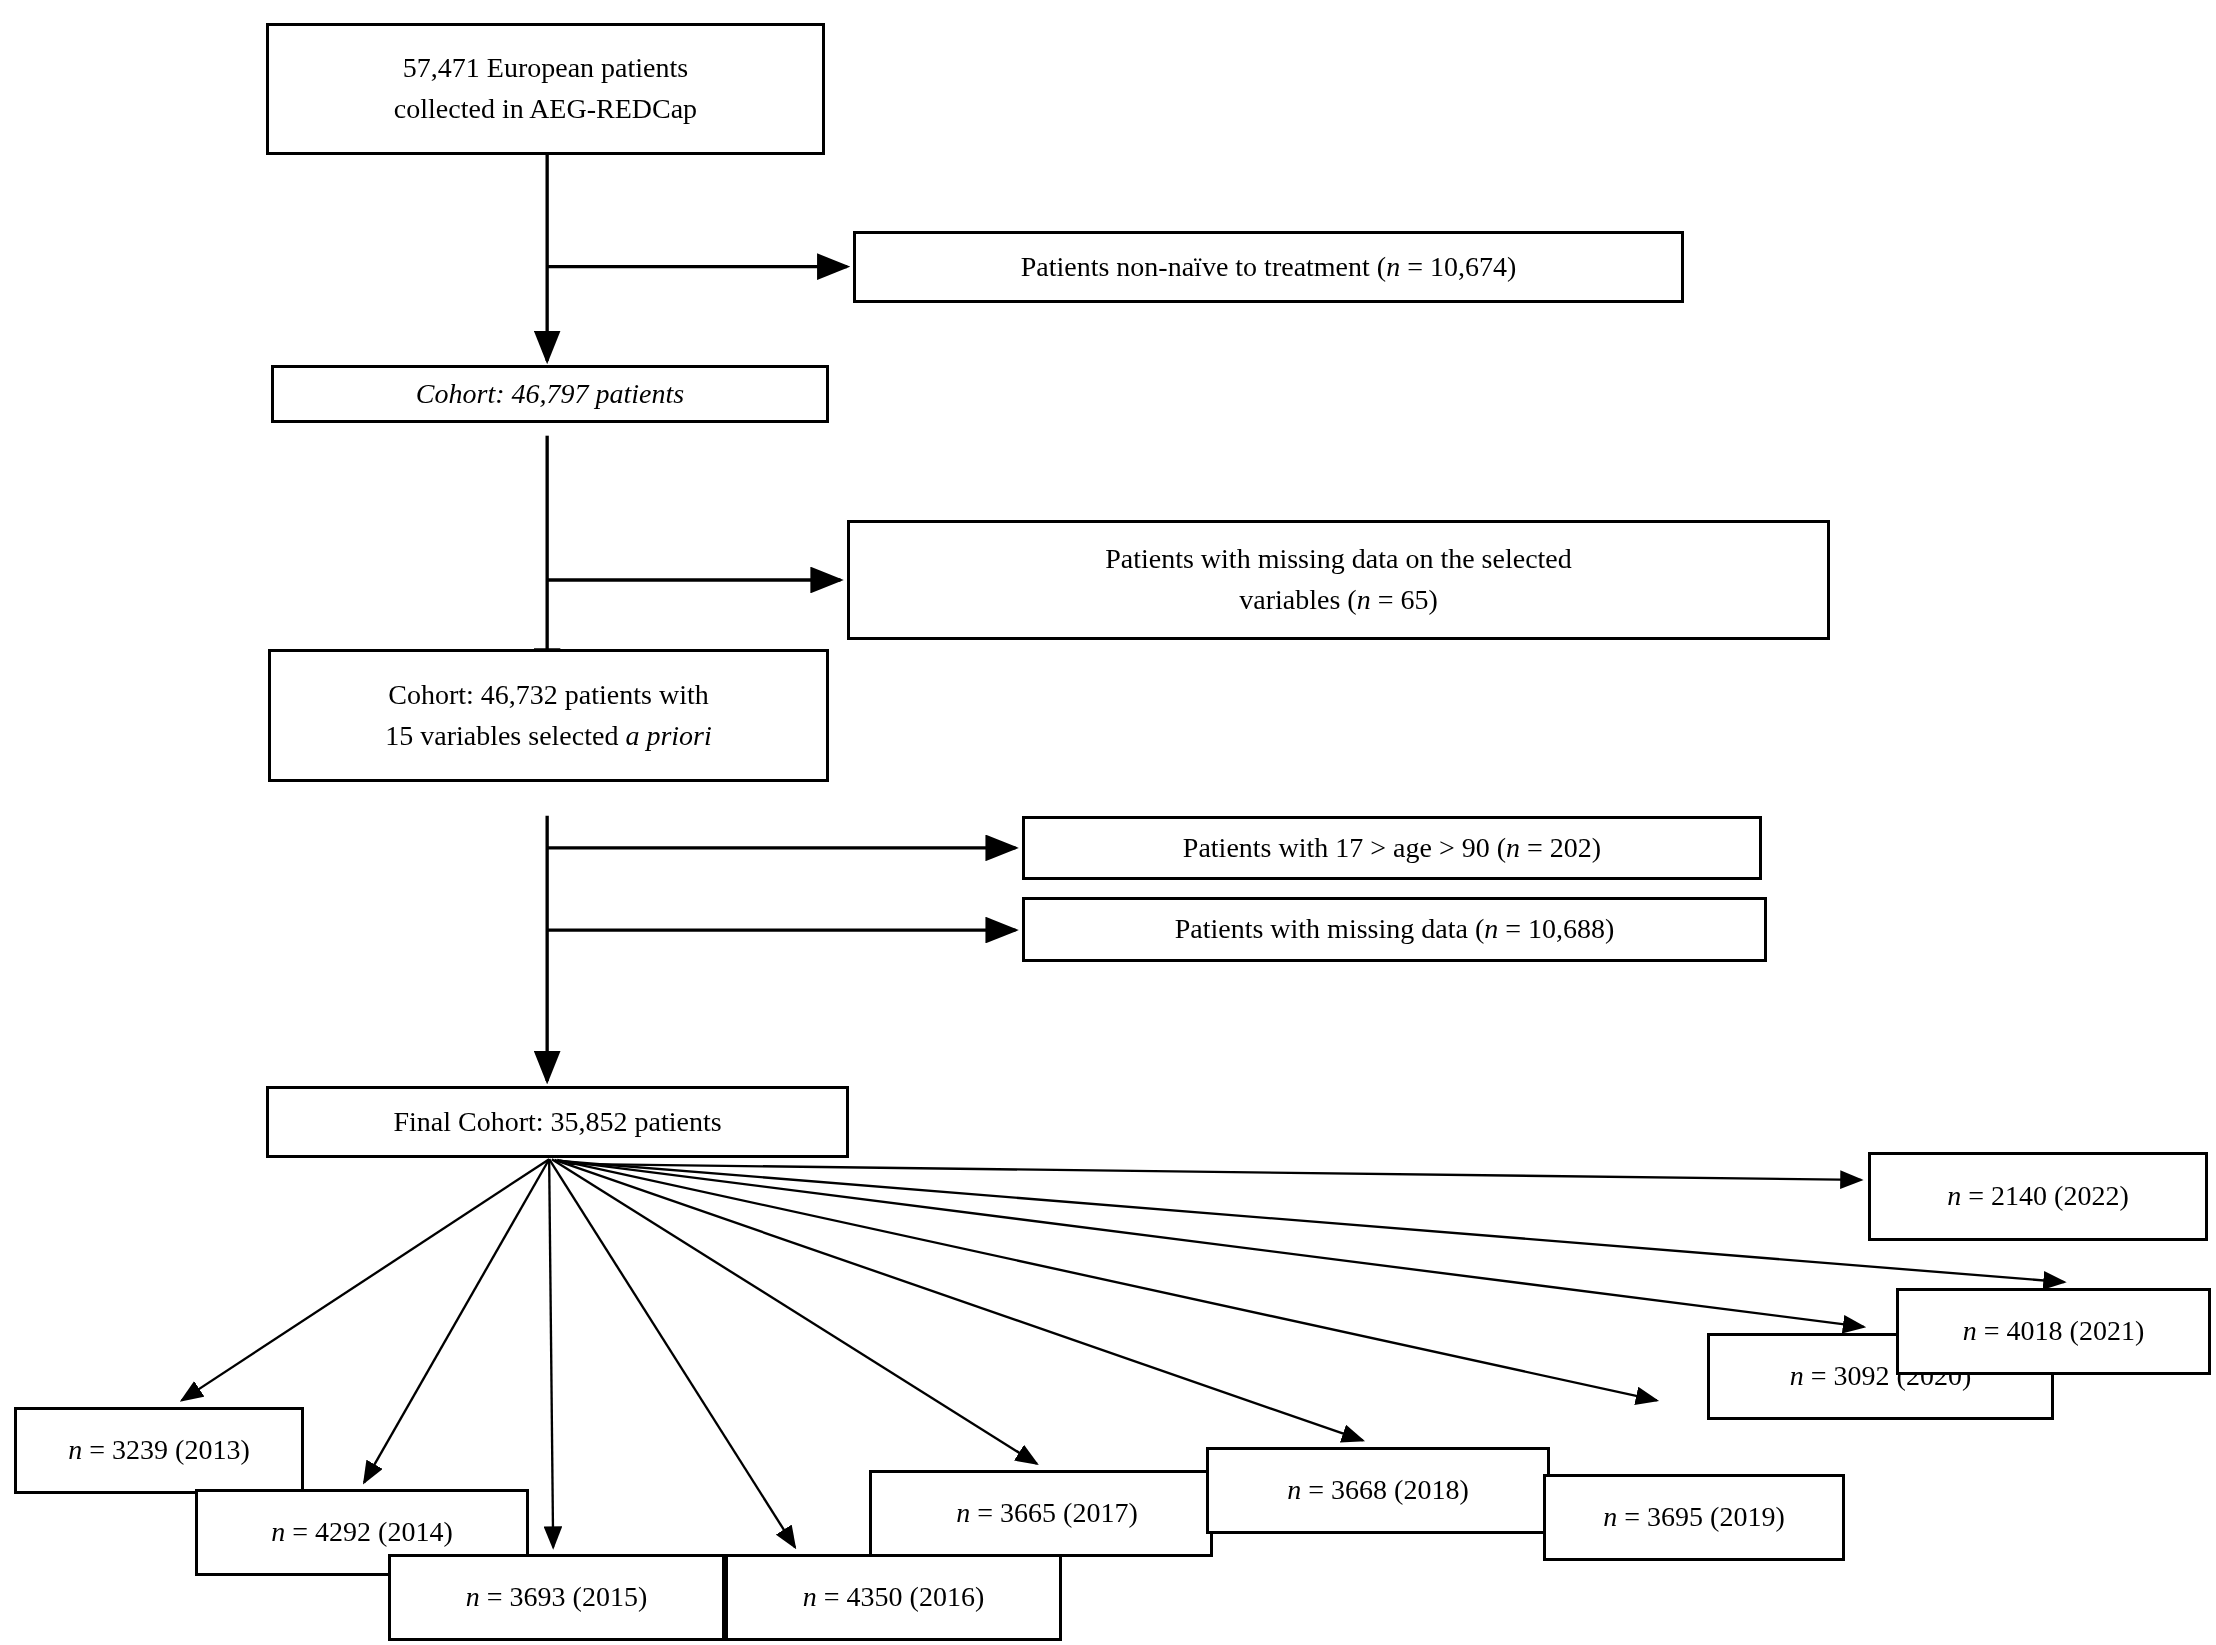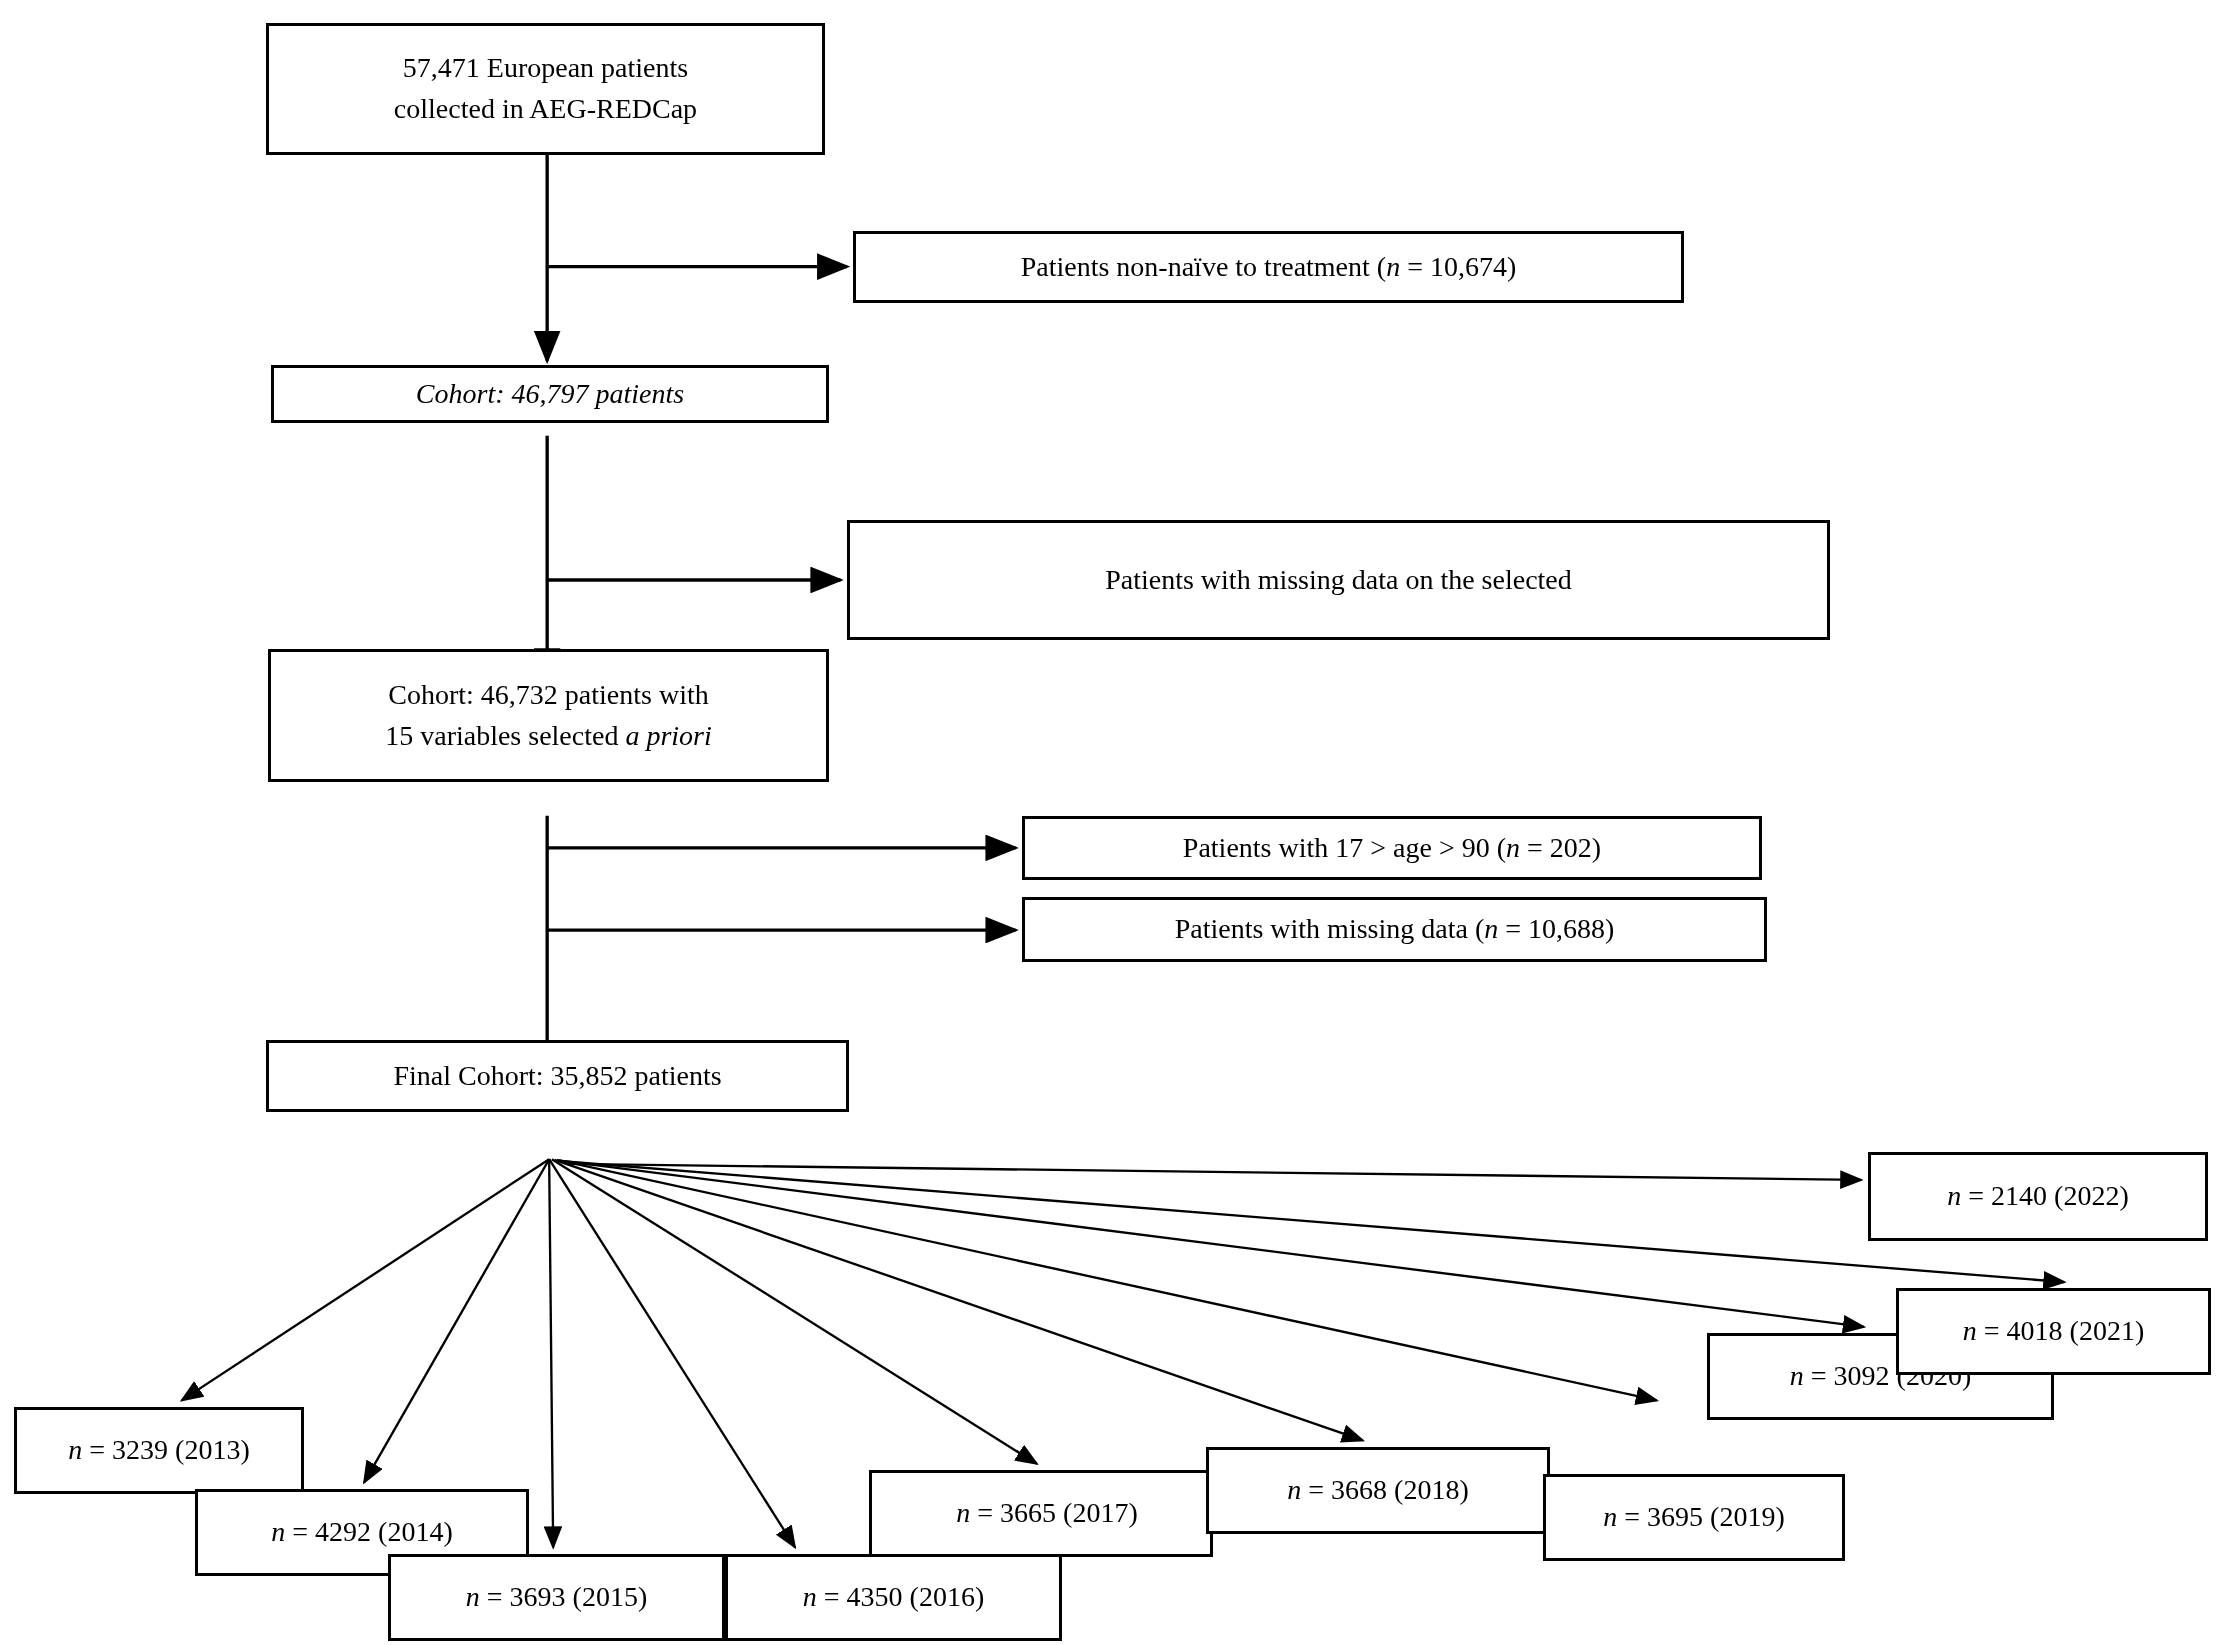--- a/index.html
+++ b/index.html
@@ -32,21 +32,21 @@
   .box .ln { display: block; white-space: nowrap; }
   .box i { font-style: italic; }
   
   #box-source   { left: 266px;  top: 23px;   width: 559px;  height: 132px; }
   #box-excl1    { left: 853px; top: 231px;  width: 831px; height: 72px; }
   #box-cohort1  { left: 271px;  top: 365px;  width: 558px;  height: 58px; font-style: italic; }
   #box-excl2    { left: 847px; top: 520px;  width: 983px; height: 120px; }
   #box-cohort2  { left: 268px;  top: 649px; width: 561px;  height: 133px; }
   #box-excl3    { left: 1022px; top: 816px; width: 740px; height: 64px;  }
   #box-excl4    { left: 1022px; top: 897px; width: 745px; height: 65px;  }
-  #box-final    { left: 266px;  top: 1040px; width: 583px;  height: 72px; text-align: right; }
+  #box-final    { left: 266px;  top: 1086px; width: 583px;  height: 72px; text-align: right; }
   #box-2013 { left: 14px;   top: 1407px; width: 290px; height: 87px; }
   #box-2014 { left: 195px;  top: 1489px; width: 334px; height: 87px; }
   #box-2015 { left: 388px;  top: 1554px; width: 337px; height: 87px; }
   #box-2016 { left: 725px; top: 1554px; width: 337px; height: 87px; }
   #box-2017 { left: 869px; top: 1470px; width: 344px; height: 87px; padding-left: 12px; }
   #box-2018 { left: 1206px; top: 1447px; width: 344px; height: 87px; }
   #box-2019 { left: 1543px; top: 1474px; width: 302px; height: 87px; }
   #box-2020 { left: 1707px; top: 1333px; width: 347px; height: 87px; }
   #box-2021 { left: 1896px; top: 1288px; width: 315px; height: 87px; }
   #box-2022 { left: 1868px; top: 1152px; width: 340px; height: 89px; }
@@ -94,20 +94,21 @@
     <span class="ln"><span>Patients non-naïve to treatment (</span><i>n</i><span> = 10,674)</span></span>
   </div>
 
   <div class="box" id="box-cohort1">
     <span class="ln">Cohort: 46,797 patients</span>
   </div>
 
   <div class="box" id="box-excl2">
     <div>
       <span class="ln">Patients with missing data on the selected</span>
+      <span class="ln"><span>variables (</span><i>n</i><span> = 65)</span></span>
     </div>
   </div>
 
   <div class="box" id="box-cohort2">
     <div>
       <span class="ln">Cohort: 46,732 patients with</span>
       <span class="ln"><span>15 variables selected </span><i>a priori</i></span>
     </div>
   </div>
 

